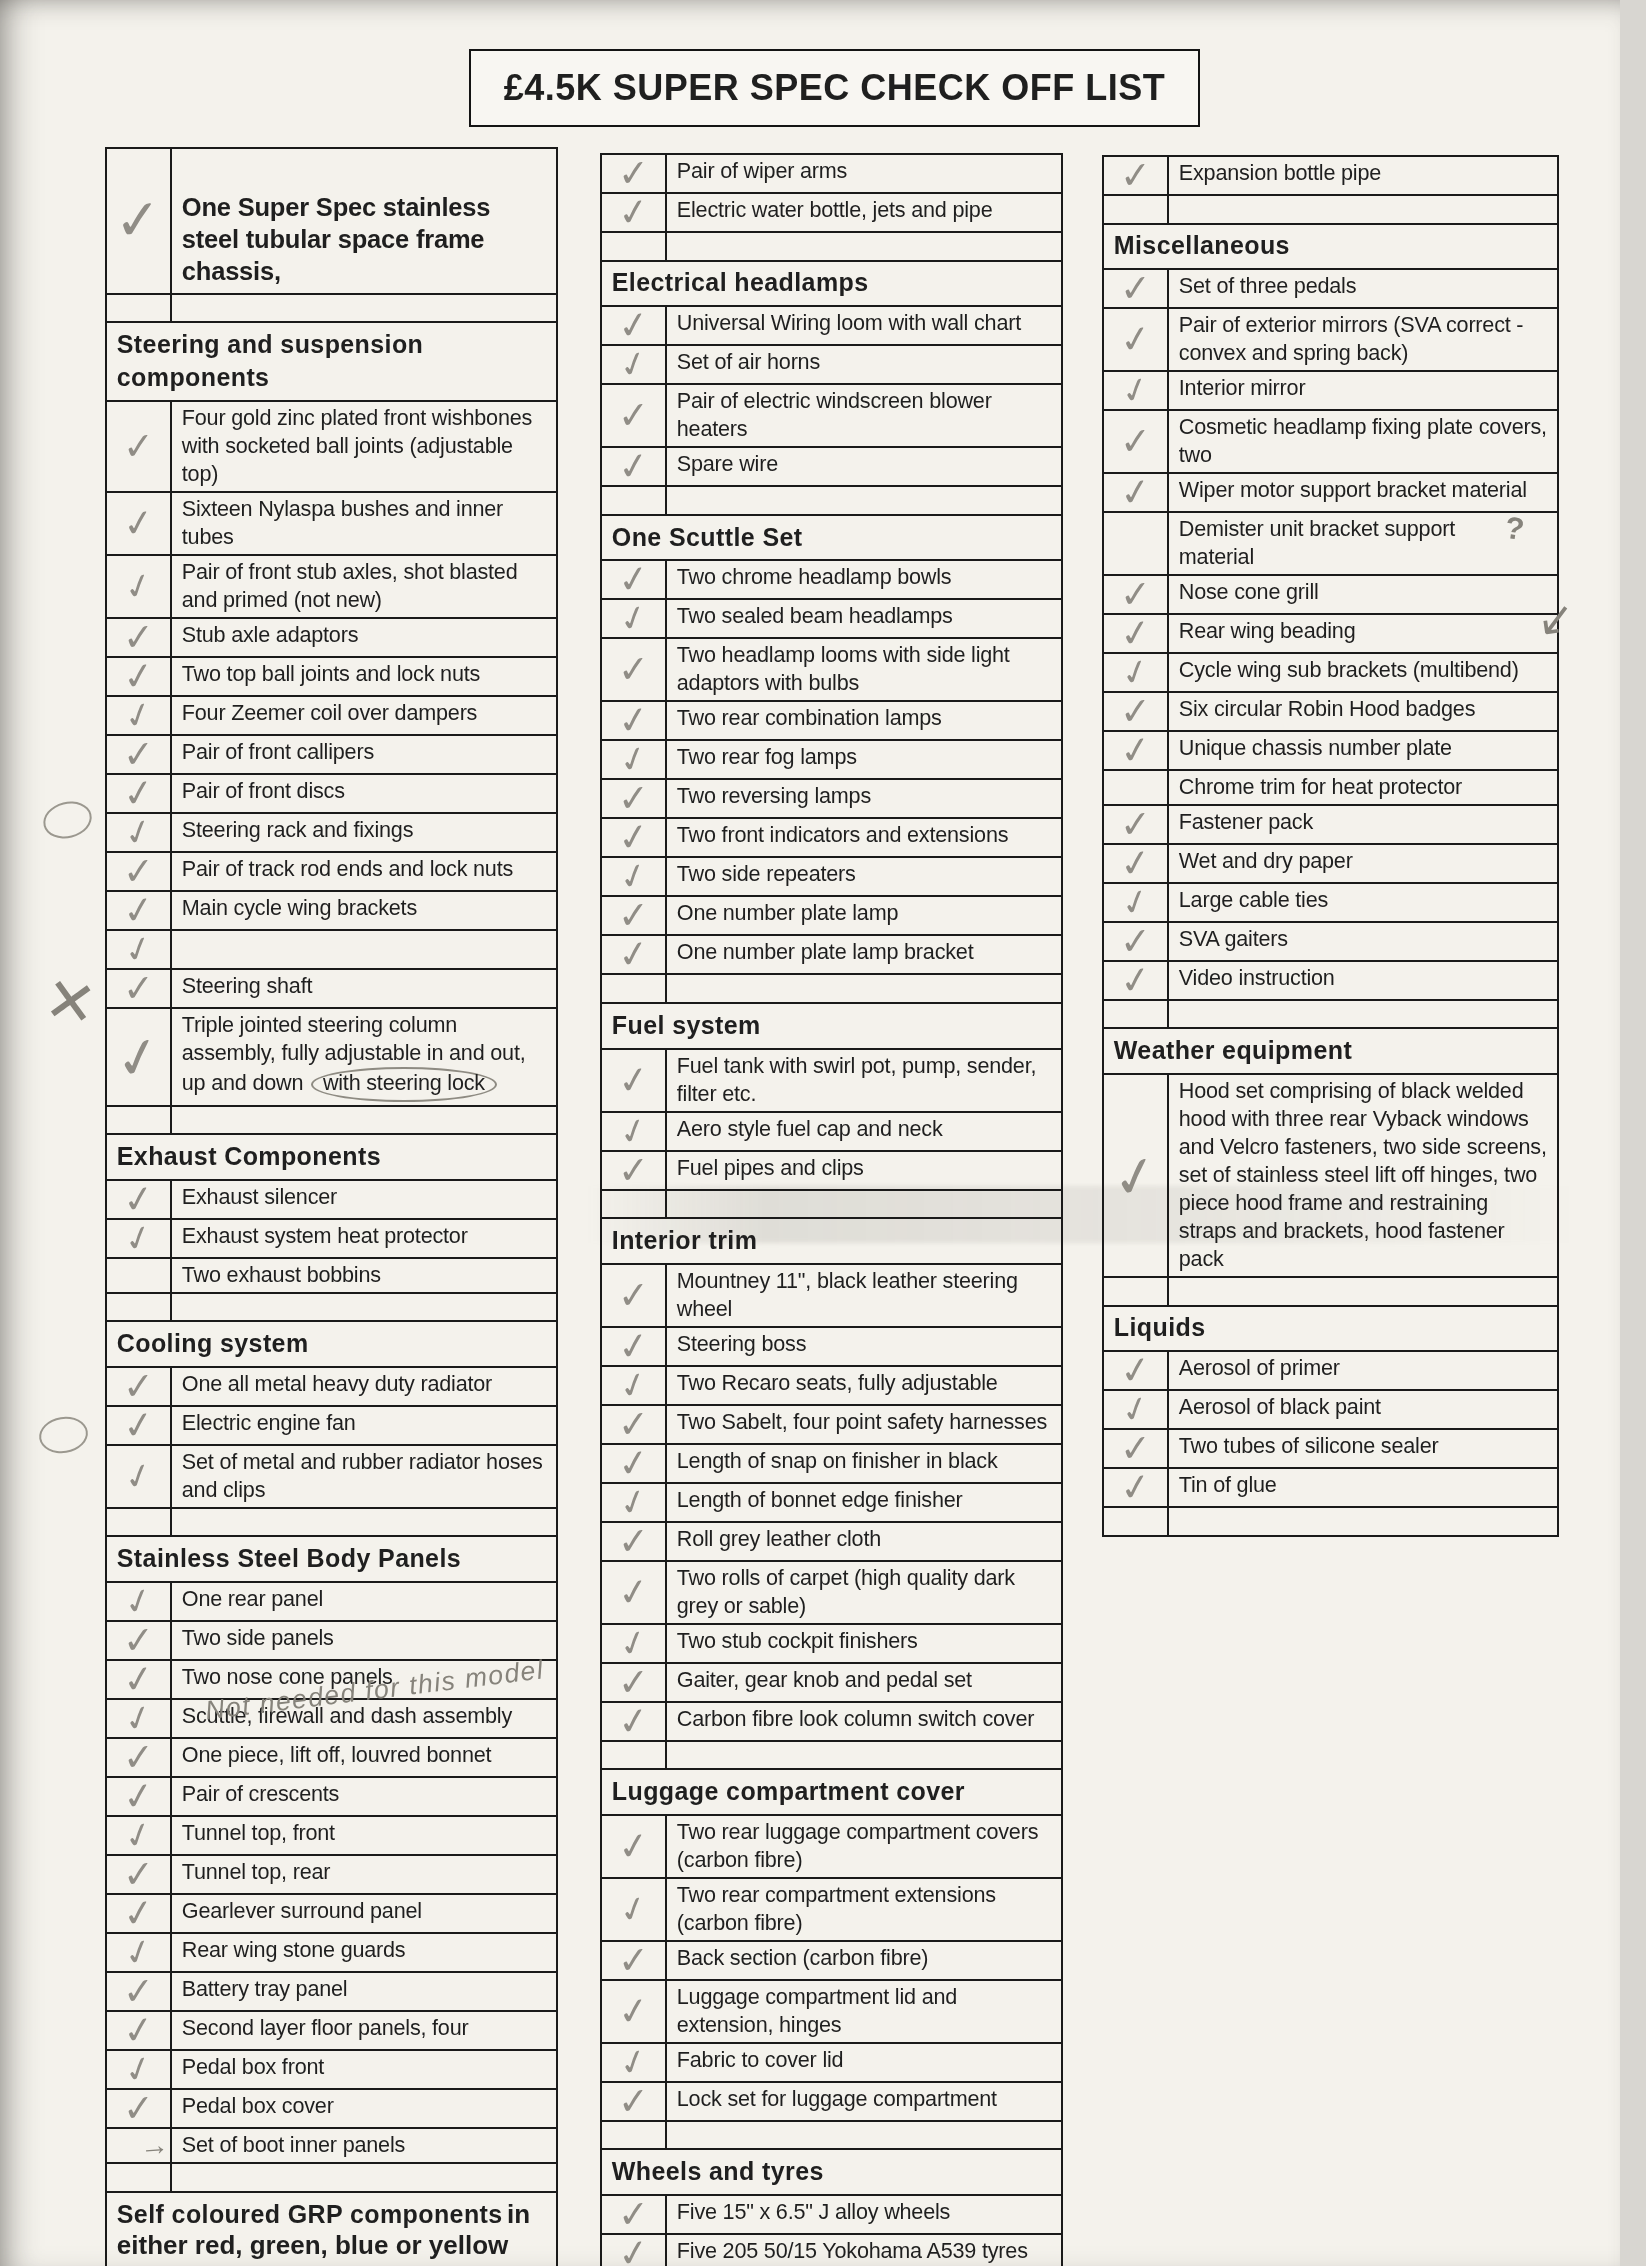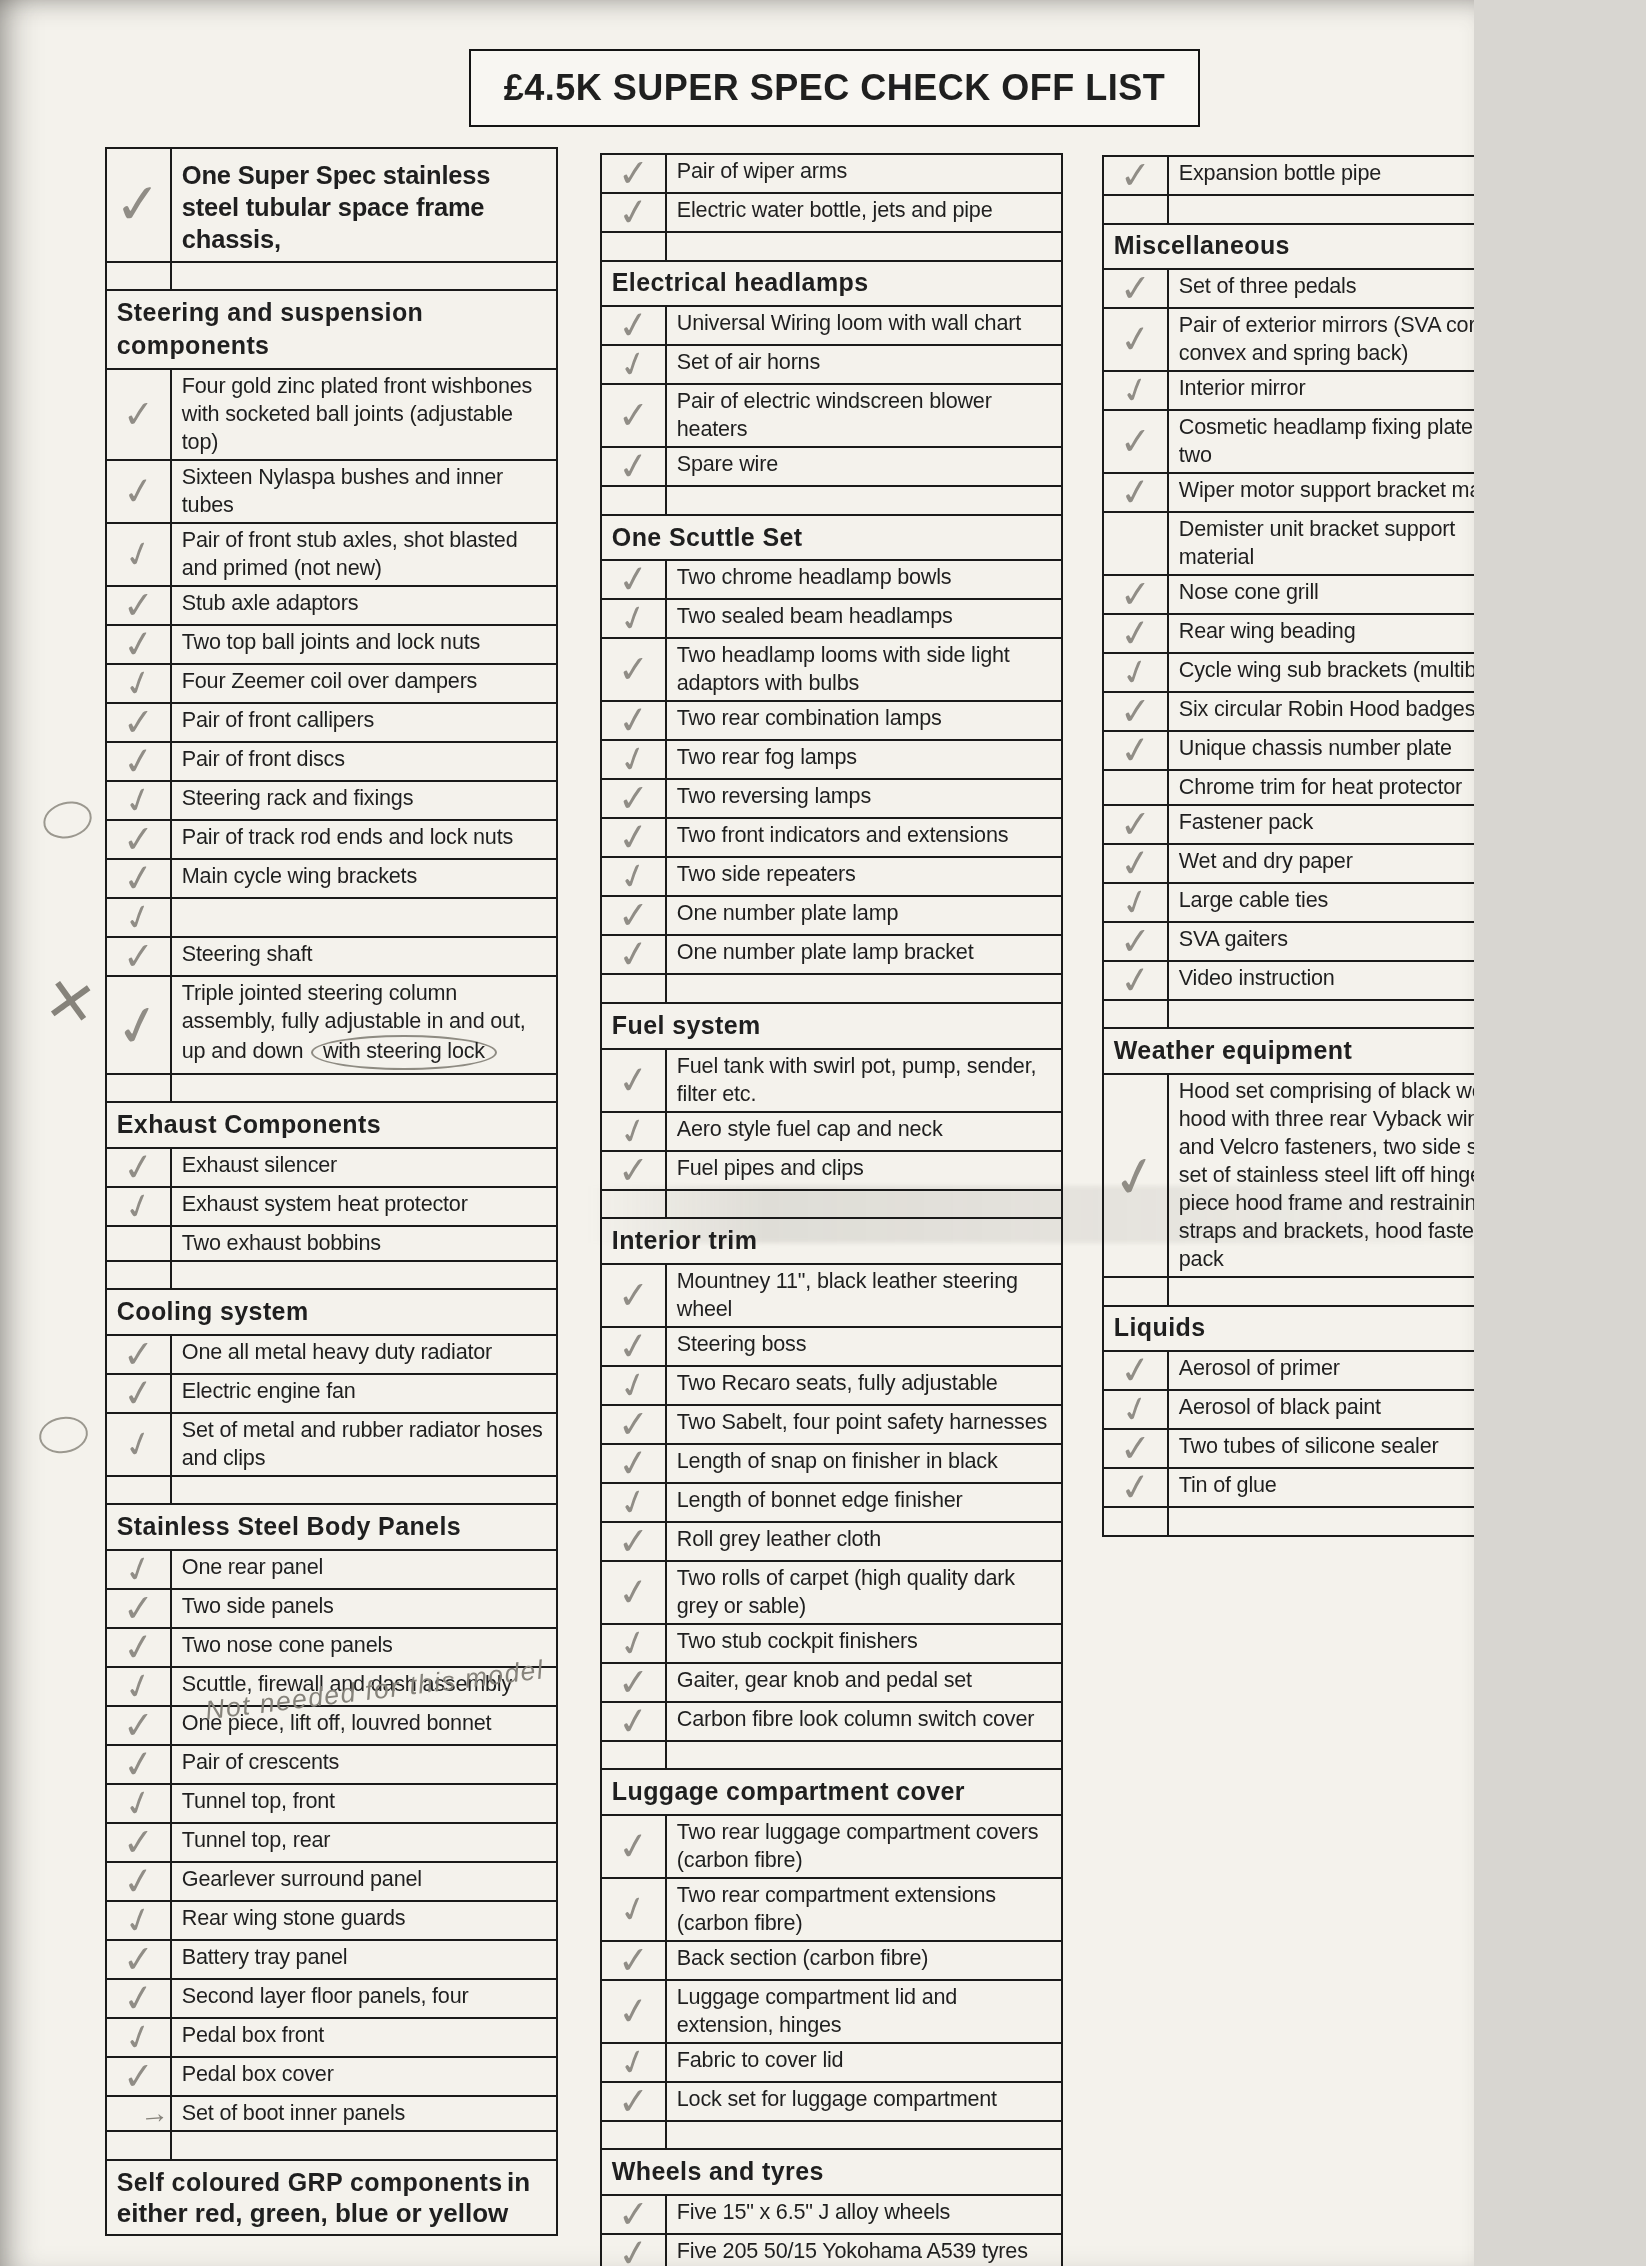--- a/index.html
+++ b/index.html
@@ -1,39 +1,39 @@
 <!DOCTYPE html>
 <html style="--paper: #f4f2ec; --ink: #1f1f1f; --line: #1a1a1a; --pencil: #86837b;"><head>
 <meta charset="utf-8">
 <style>
   :root{
     --paper:#f4f2ec; --ink:#1f1f1f; --line:#1a1a1a; --pencil:#86837b;
   }
   html,body{margin:0;padding:0;background:#d8d6d1;}
   .paper{
-    position:relative;width:1474px;height:2266px;background:var(--paper);
+    position:relative;width:1620px;height:2266px;background:var(--paper);
     font-family:"Liberation Sans",sans-serif;color:var(--ink);overflow:hidden;
     box-shadow:inset 25.5px 0 33px -19.6px rgba(55,53,50,.5), inset 0 17.6px 29px -19.6px rgba(55,53,50,.45);
   }
   .titlebox{
     position:absolute;left:469px;top:49px;width:727px;height:74px;
     border:2.9px solid #141414;display:flex;align-items:center;justify-content:center;
     background:rgba(255,255,255,.35);
   }
   .titlebox .t{font-size:36px;font-weight:bold;letter-spacing:0.5px;}
   .col{position:absolute;border:2.9px solid var(--line);background:transparent;}
   .col-1{left:105px;top:147px;width:449px;}
   .col-2{left:600px;top:153px;width:459px;}
   .col-3{left:1102px;top:155px;width:453px;}
   .block + .block{border-top:2px solid var(--line);}
   .row{display:flex;align-items:stretch;min-height:31px;}
   .row.spacer{min-height:26.5px;}
   .cb{flex:0 0 63px;border-right:2px solid var(--line);display:flex;align-items:center;justify-content:center;position:relative;overflow:visible;}
   .tx{flex:1;padding:2px 7.8px 2.9px 9.8px;font-size:21.6px;line-height:28px;letter-spacing:-0.2px;}
-  .tx.lead{font-weight:bold;font-size:25.5px;line-height:32px;padding-top:10px;padding-bottom:5.9px;}
+  .tx.lead{font-weight:bold;font-size:25.5px;line-height:32px;padding-top:10px;padding-bottom:5.9px;margin-top:32px;}
   .hrow{padding:4.9px 7.8px 5.9px 9.8px;font-weight:bold;}
   .h-big{font-size:25px;line-height:33px;letter-spacing:0.4px;}
   .h-small{font-size:26px;line-height:29px;}
   .check{
     color:var(--pencil);font-size:37px;line-height:1;font-family:"DejaVu Sans",sans-serif;
     transform:rotate(-8deg);opacity:.9;
   }
   .row:nth-of-type(3n) .check{transform:rotate(-16deg) scale(.92);}
   .row:nth-of-type(3n+1) .check{transform:rotate(-3deg) scale(1.02);}
   .check.big{font-size:55px;transform:rotate(-12deg) translateY(2px);}

